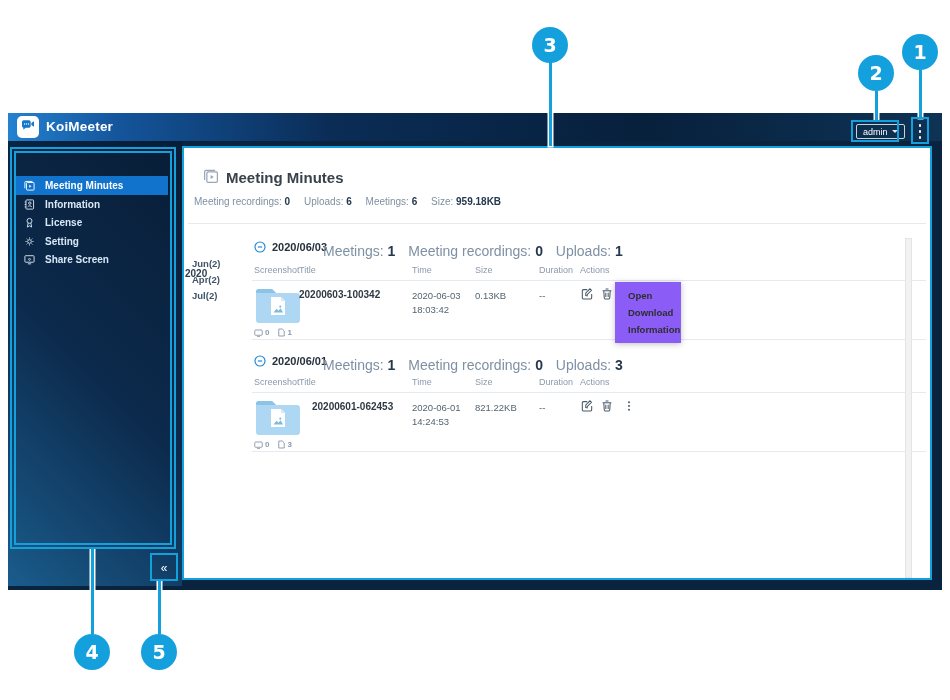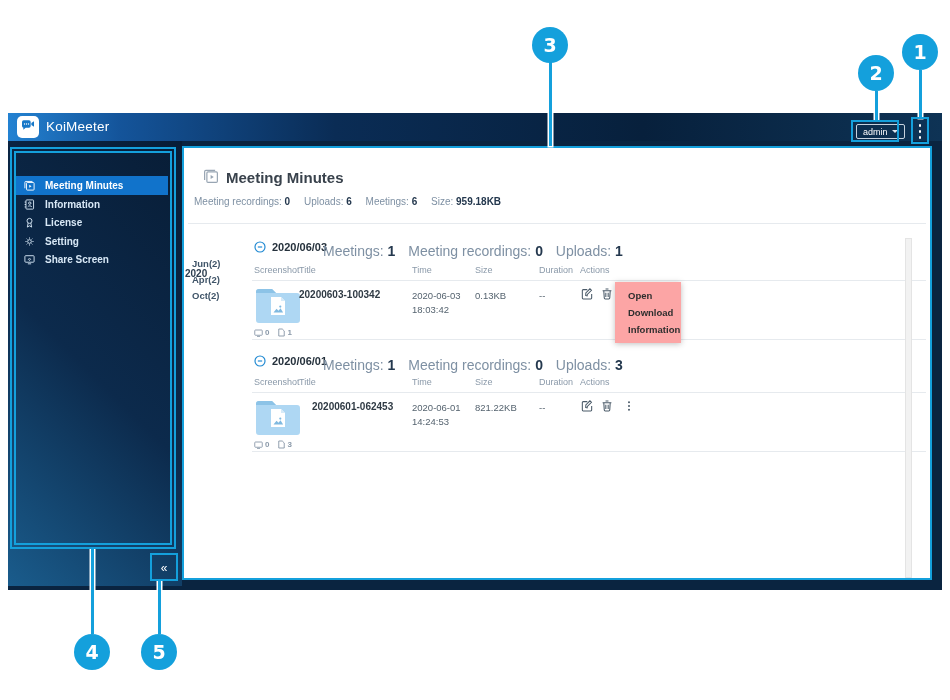--- a/index.html
+++ b/index.html
@@ -6,21 +6,21 @@
   html,body { width:950px; height:700px; background:#fff;
     font-family:"Liberation Sans","DejaVu Sans",sans-serif; position:relative; overflow:hidden; }
   .abs { position:absolute; }
 
   
   .window { left:8px; top:113px; width:934px; height:477px; background:#0a2440; }
   .topbar { left:8px; top:113px; width:934px; height:28px;
     background:linear-gradient(90deg,#2382d2 0%,#14549a 12%,#0a2c55 35%,#07203c 68%,#0e3355 100%); }
   .logo { left:17px; top:116px; width:22px; height:22px; background:#fff; border-radius:5px;
     display:flex; align-items:center; justify-content:center; }
-  .appname { left:46px; top:119px; color:#fff; font-size:13.5px; font-weight:400; letter-spacing:.2px; }
+  .appname { left:46px; top:119px; color:#fff; font-size:13.5px; font-weight:700; letter-spacing:.2px; }
 
   .admin-btn { left:856px; top:124px; height:15px; padding:0 6px; border:1px solid #c6d2de;
     border-radius:2px; color:#fff; font-size:9px; display:flex; align-items:center; gap:4px; }
   .admin-caret { width:0; height:0; border-left:3px solid transparent; border-right:3px solid transparent;
     border-top:3.5px solid #dfe8f0; }
   .dots { left:916px; top:124px; width:8px; height:15px; display:flex; flex-direction:column;
     align-items:center; justify-content:space-between; }
   .dots i { width:2.6px; height:2.6px; background:#fff; border-radius:1px; }
 
   
@@ -48,21 +48,21 @@
   .grp-ico { width:14px; height:14px; }
   .grp-date { font-size:11px; font-weight:700; color:#25313c; }
   .grp-meta { font-size:14px; color:#7e90a3; white-space:nowrap; }
   .grp-meta b { color:#24384e; margin-right:9px; }
   .th { font-size:9px; color:#8a99a9; }
   .cell-title { font-size:10px; font-weight:700; color:#2f3a44; }
   .cell { font-size:9.5px; color:#55636f; line-height:13.5px; }
   .cnts { display:flex; gap:9px; align-items:center; font-size:8px; color:#8a99a9; }
   .cnts span { display:flex; gap:2px; align-items:center; }
   .act-ico { width:14px; height:14px; color:#4a5a68; }
-  .ctx-menu { left:431px; width:66px; background:#fca5a5; box-shadow:0 1px 6px rgba(0,0,0,.25);
+  .ctx-menu { left:431px; width:66px; background:#8b5cf6; box-shadow:0 1px 6px rgba(0,0,0,.25);
     padding:5px 0; z-index:6; }
   .ctx-item { padding:3px 0 3px 13px; font-size:9.5px; font-weight:600; color:#2e2e2e; }
   .scrollbar { left:721px; top:90px; width:7px; height:340px; background:#f2f2f2;
     border:1px solid #e4e4e4; }
 
   
   .hl-box { border:2px solid #14a0dc; z-index:30; }
   .hl-double::after { content:""; position:absolute; inset:2px; border:2px solid #14a0dc; }
   .c-line { width:3px; background:#14a0dc; box-shadow:0 0 0 1.5px #fff; z-index:28; }
   .c-circle { width:36px; height:36px; border-radius:50%; background:#14a0dc; color:#fff;
@@ -165,21 +165,21 @@
     <span>Meetings:</span>
     <b>6</b>
     <span>Size:</span>
     <b>959.18KB</b>
   </div>
   <div class="abs divider" style="left:4px; right:4px; top:75px;"></div>
 
   <div class="abs tree-year">2020</div>
   <div class="abs tree-month" style="top:110px;">Jun(2)</div>
   <div class="abs tree-month" style="top:126px;">Apr(2)</div>
-  <div class="abs tree-month" style="top:142px;">Oct(2)</div>
+  <div class="abs tree-month" style="top:142px;">Jul(2)</div>
 
   <span class="abs" style="left:69px; top:92px;">
     <svg class="grp-ico" viewBox="0 0 24 24" fill="none" stroke="#1e88d2" stroke-width="2">
       <circle cx="12" cy="12" r="8.6"></circle>
         <path d="M8.3 12h7.4"></path>
     </svg>
   </span>
   <div class="abs grp-date" style="left:88px; top:93px;">2020/06/03</div>
   <div class="abs grp-meta" style="left:139px; top:95px;">
     <span>Meetings:</span>

